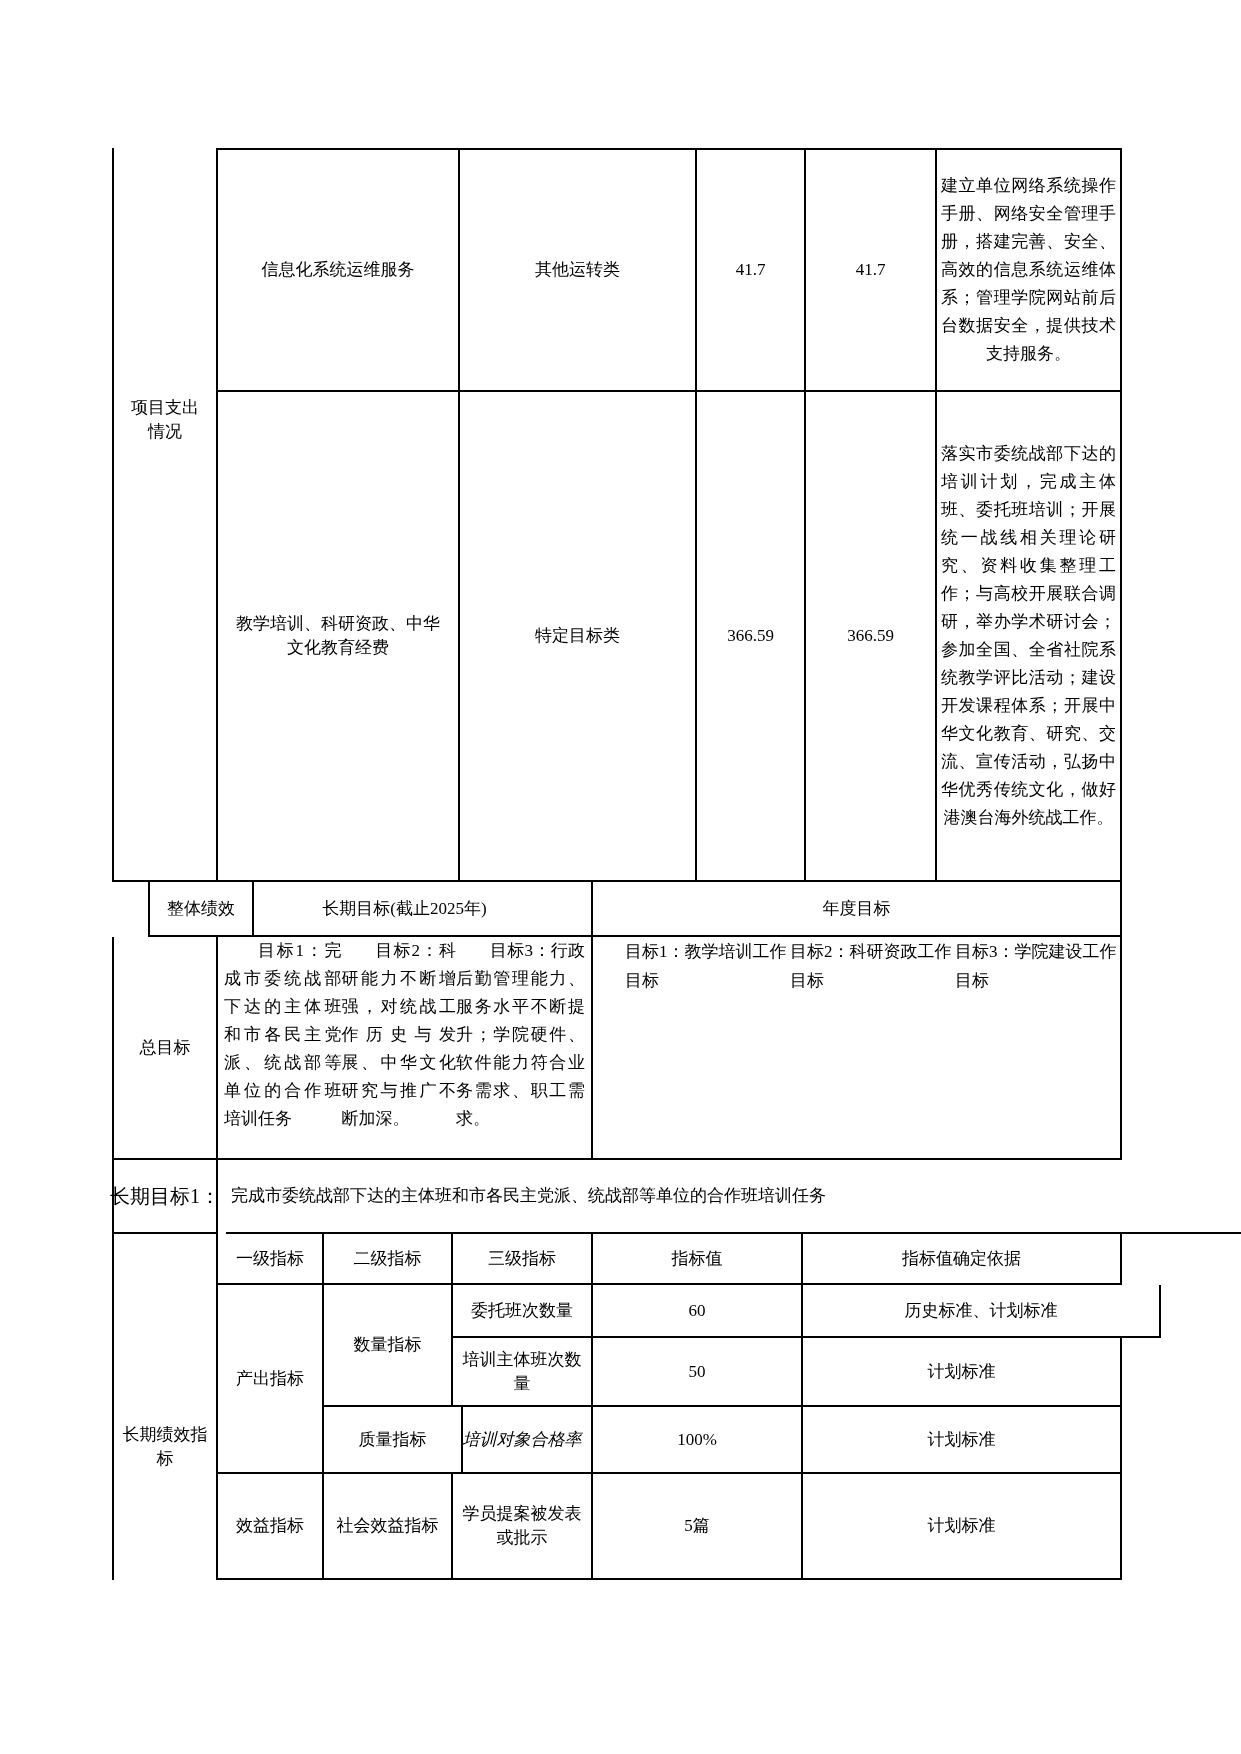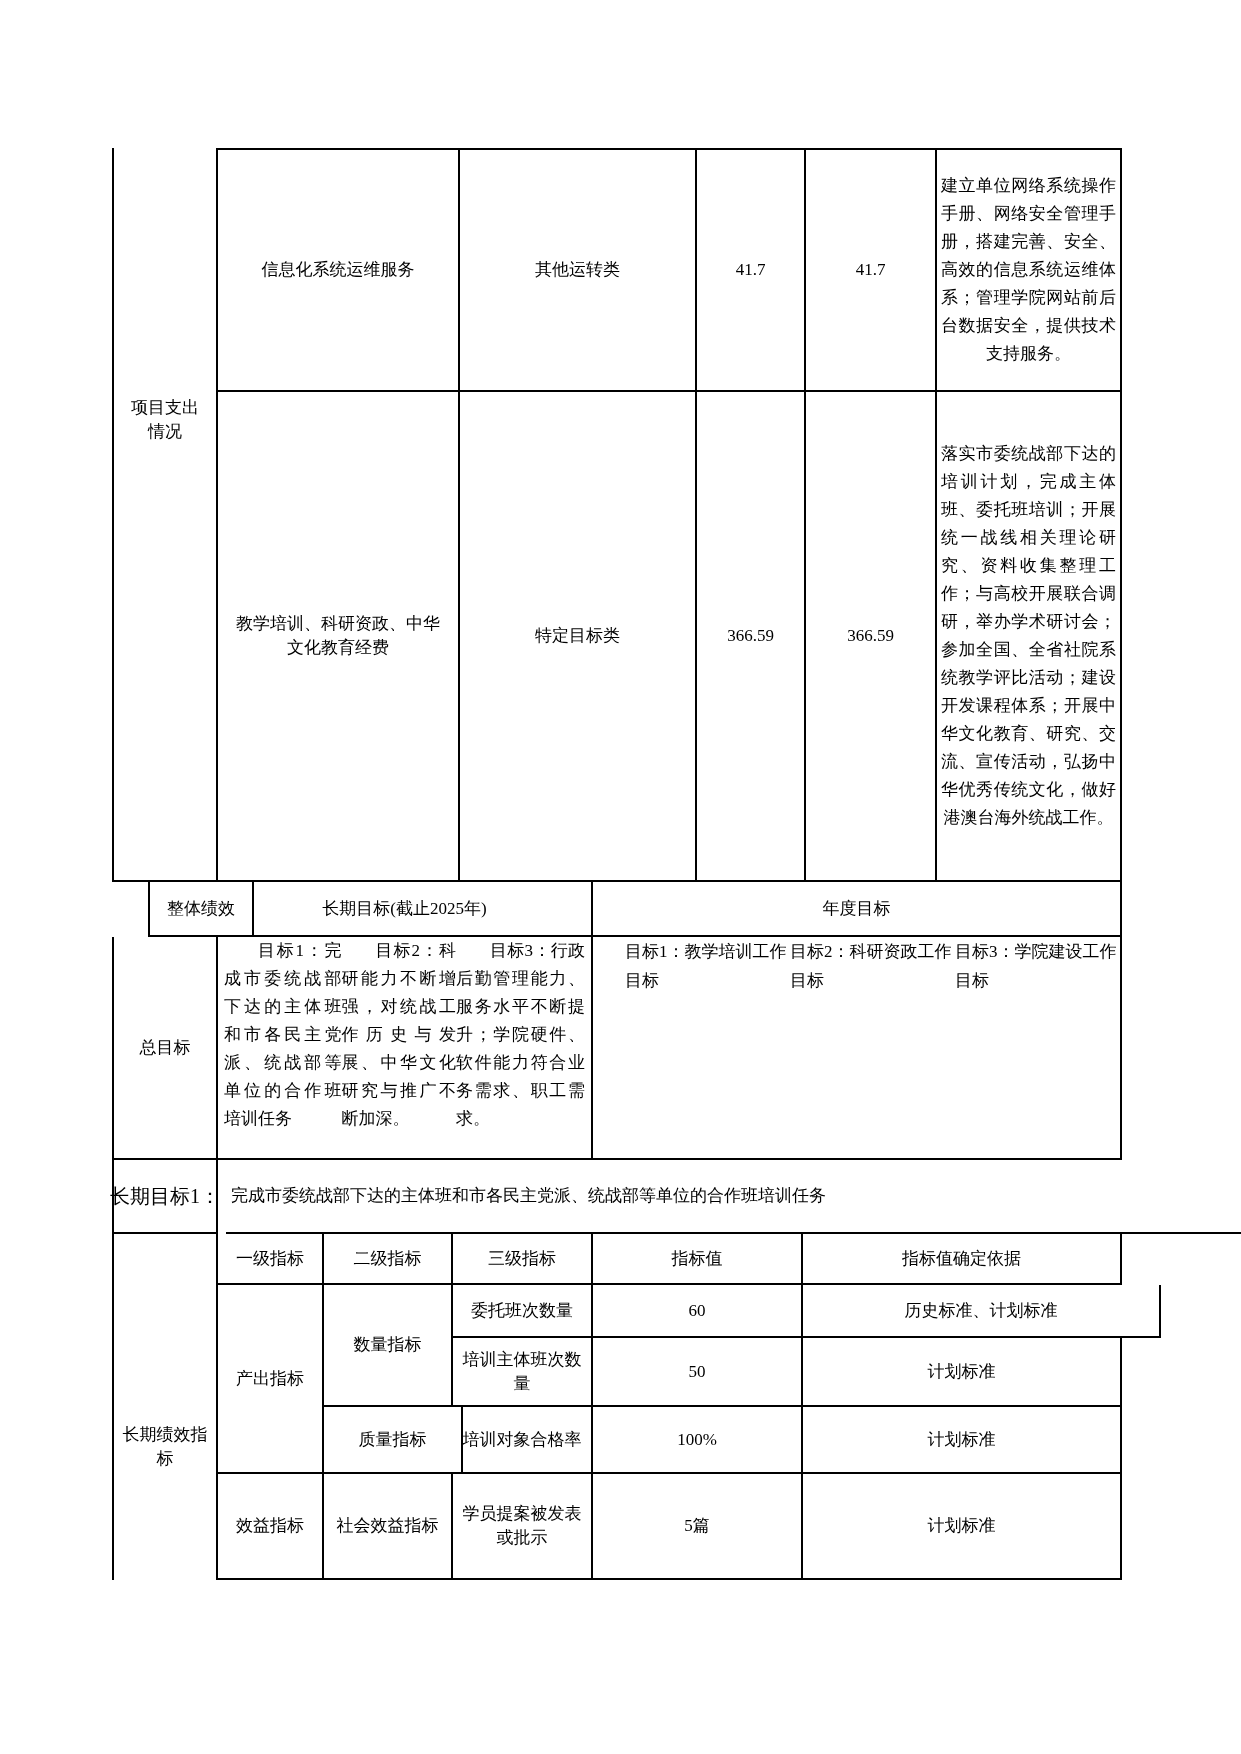--- a/index.html
+++ b/index.html
@@ -117,21 +117,21 @@
 
   <div class="c" style="left:453px;top:1285px;width:140px;height:53px;">委托班次数量</div>
   <div class="c" style="left:593px;top:1285px;width:210px;height:53px;">60</div>
   <div class="c" style="left:803px;top:1285px;width:358px;height:53px;">历史标准、计划标准</div>
 
   <div class="c pre" style="left:453px;top:1338px;width:140px;height:69px;">培训主体班次数
 量</div>
   <div class="c" style="left:593px;top:1338px;width:210px;height:69px;text-align:center;">50</div>
   <div class="c" style="left:803px;top:1338px;width:319px;height:69px;">计划标准</div>
 
-  <div class="c" style="left:453px;top:1407px;width:140px;height:67px;">培训对象合格率</div>
+  <div class="c" style="left:453px;top:1407px;width:140px;height:67px;font-style:italic;">培训对象合格率</div>
   <div class="c" style="left:593px;top:1407px;width:210px;height:67px;">100%</div>
   <div class="c" style="left:803px;top:1407px;width:319px;height:67px;">计划标准</div>
 
   <div class="c pre" style="left:453px;top:1474px;width:140px;height:106px;">学员提案被发表
 或批示</div>
   <div class="c" style="left:593px;top:1474px;width:210px;height:106px;">5篇</div>
   <div class="c" style="left:803px;top:1474px;width:319px;height:106px;">计划标准</div>
 
 </div>
 

